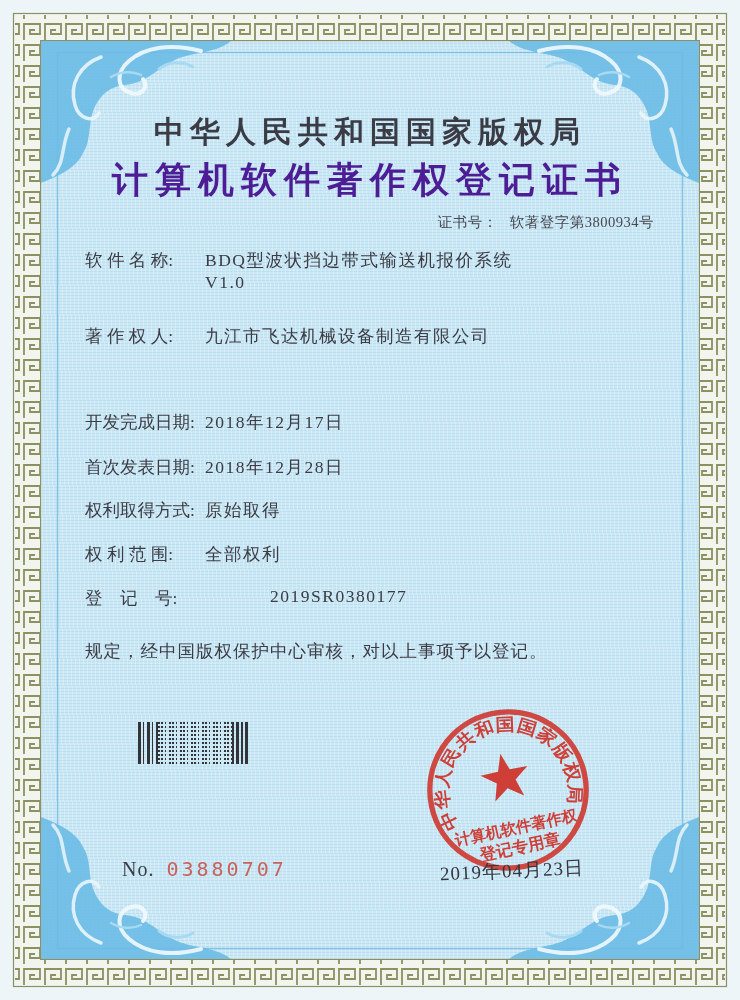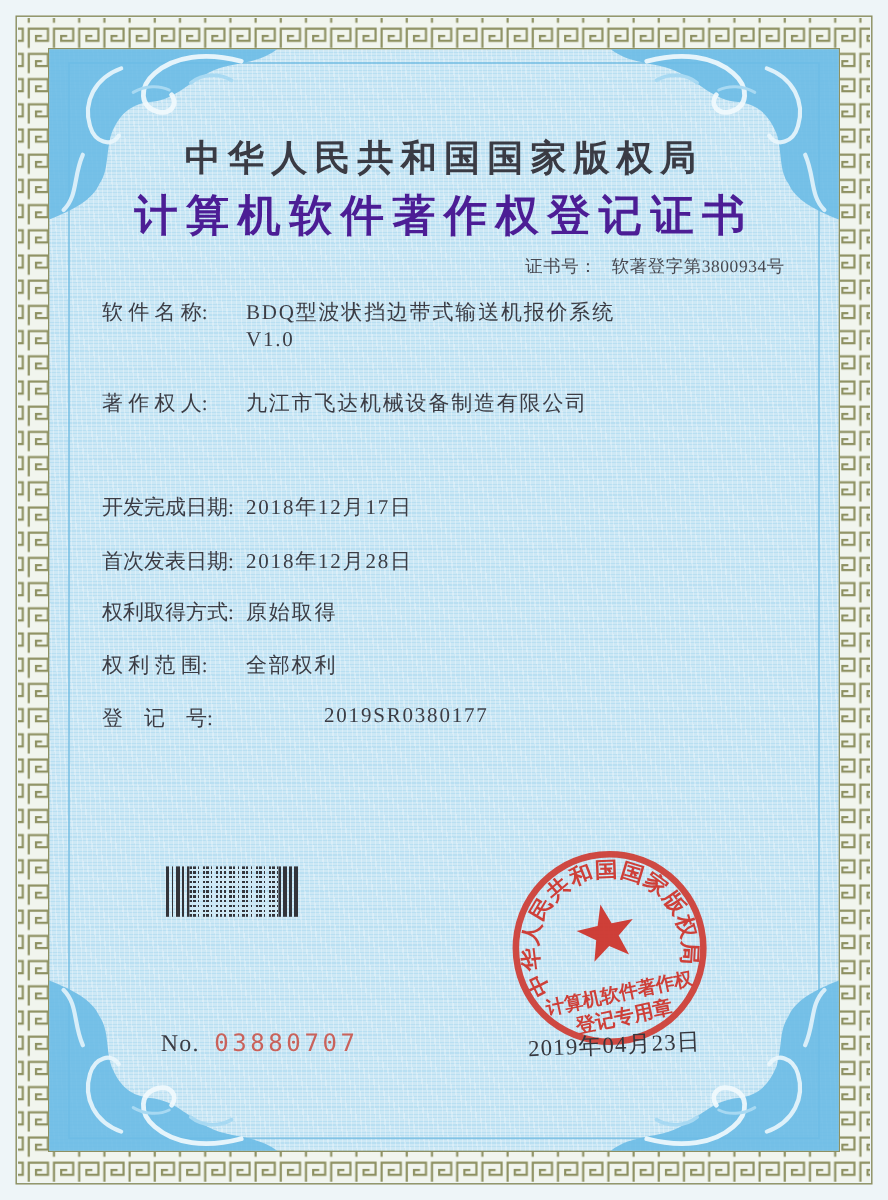--- a/index.html
+++ b/index.html
@@ -57,21 +57,21 @@
     background:
       repeating-linear-gradient(0deg, rgba(205,232,245,0) 0 2px, #cde8f5 2px 4px),
       repeating-linear-gradient(90deg,#33343a 0 2px,rgba(0,0,0,0) 2px 3px,#33343a 3px 5px,rgba(0,0,0,0) 5px 7px,#33343a 7px 8px,rgba(0,0,0,0) 8px 11px);}
   .bc-stop{width:18px;height:100%;
     background:repeating-linear-gradient(90deg,#33343a 0 2px,rgba(0,0,0,0) 2px 4px,#33343a 4px 7px,rgba(0,0,0,0) 7px 9px);}
   .seal{position:absolute;left:424px;top:706px;width:168px;height:168px;transform:rotate(-12deg);opacity:.92;}
   .seal-date{
     position:absolute;left:440px;top:858px;font-size:19px;color:#35363d;
     letter-spacing:1px;transform:rotate(-2.5deg);white-space:nowrap;
   }
-  .serial{position:absolute;left:134px;top:857px;font-size:20px;white-space:nowrap;}
+  .serial{position:absolute;left:122px;top:857px;font-size:20px;white-space:nowrap;}
   .serial .prefix{color:#3b3c44;letter-spacing:1px;}
   .serial .number{
     font-family:"DejaVu Sans Mono","Liberation Mono",monospace;
     color:#c9625b;letter-spacing:3px;margin-left:12px;font-size:20px;
   }
 </style>
 </head>
 <body>
 
 <div class="page">
@@ -132,20 +132,21 @@
     <span class="flabel">权利取得方式:</span><span class="fvalue">原始取得</span>
   </div>
   <div class="field-row row-scope">
     <span class="flabel">权 利 范 围:</span><span class="fvalue">全部权利</span>
   </div>
   <div class="field-row row-reg wide-label">
     <span class="flabel">登　记　号:</span><span class="fvalue">2019SR0380177</span>
   </div>
 
   <div class="statement">
+    <div class="ln2">规定，经中国版权保护中心审核，对以上事项予以登记。</div>
   </div>
 
   <div class="barcode">
     <div class="bc-start"></div>
     <div class="bc-data"></div>
     <div class="bc-stop"></div>
   </div>
 
   <div class="seal">
     <svg width="168" height="168" viewBox="-100 -100 200 200">

